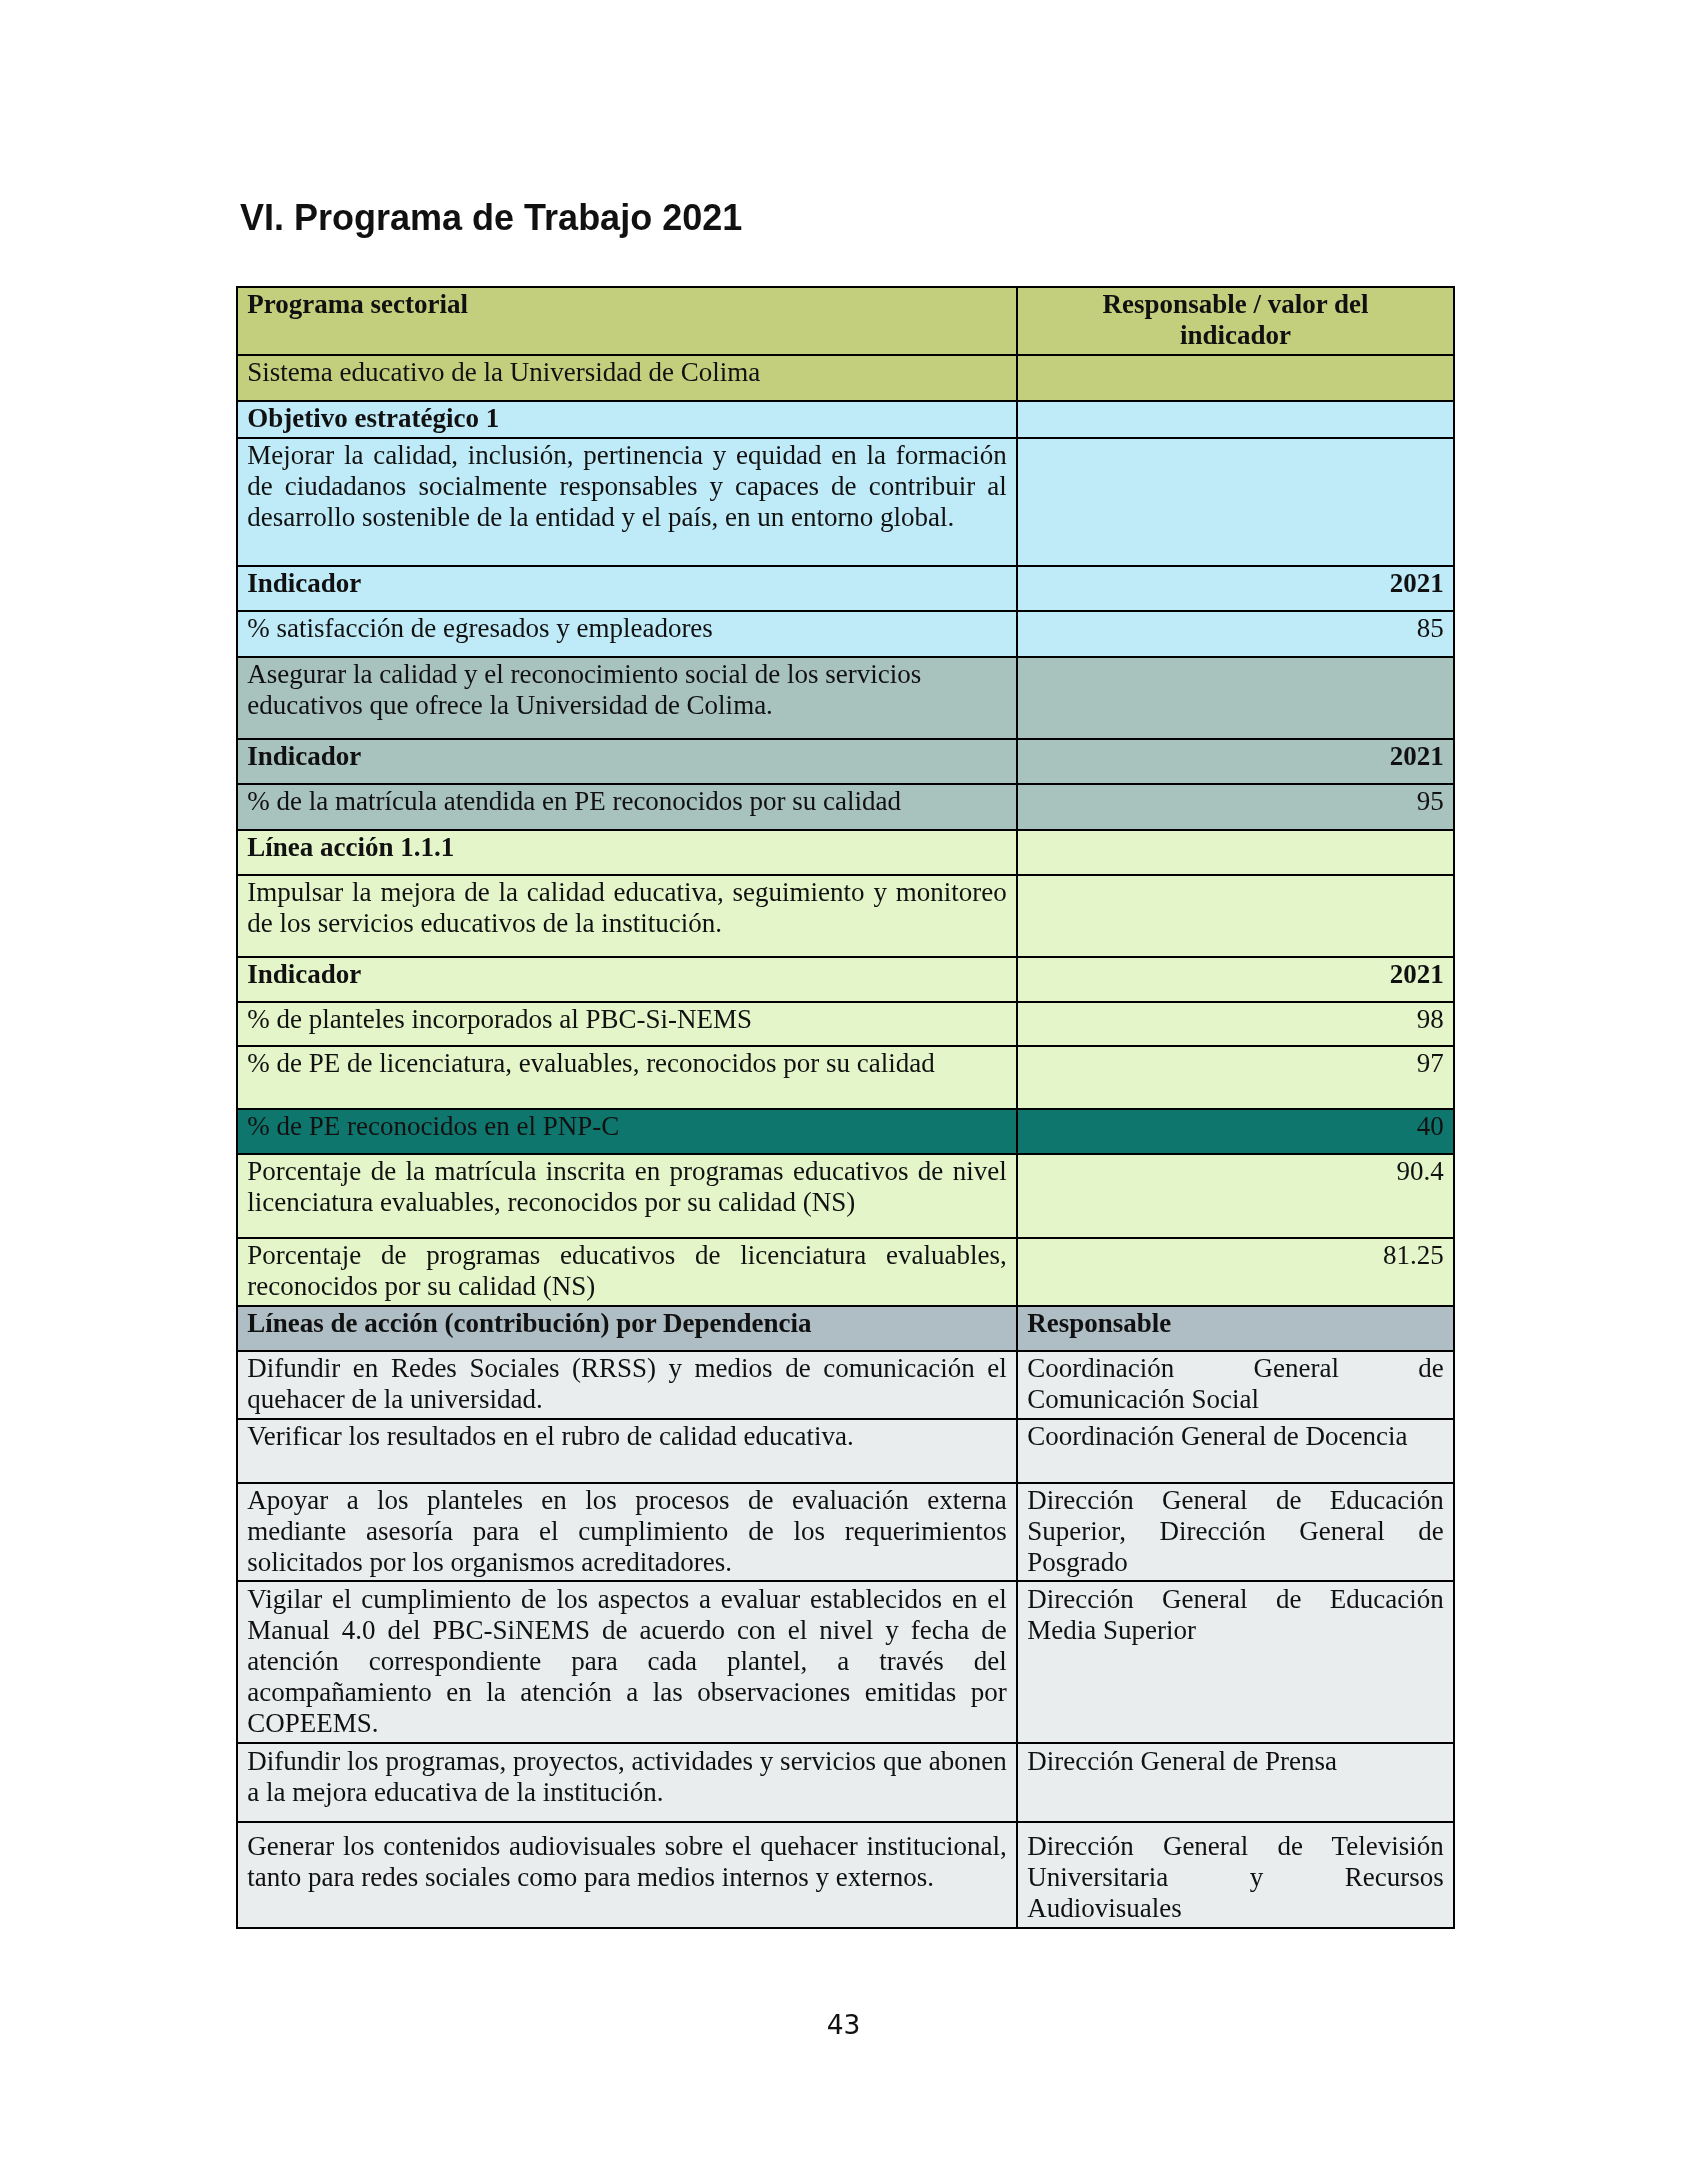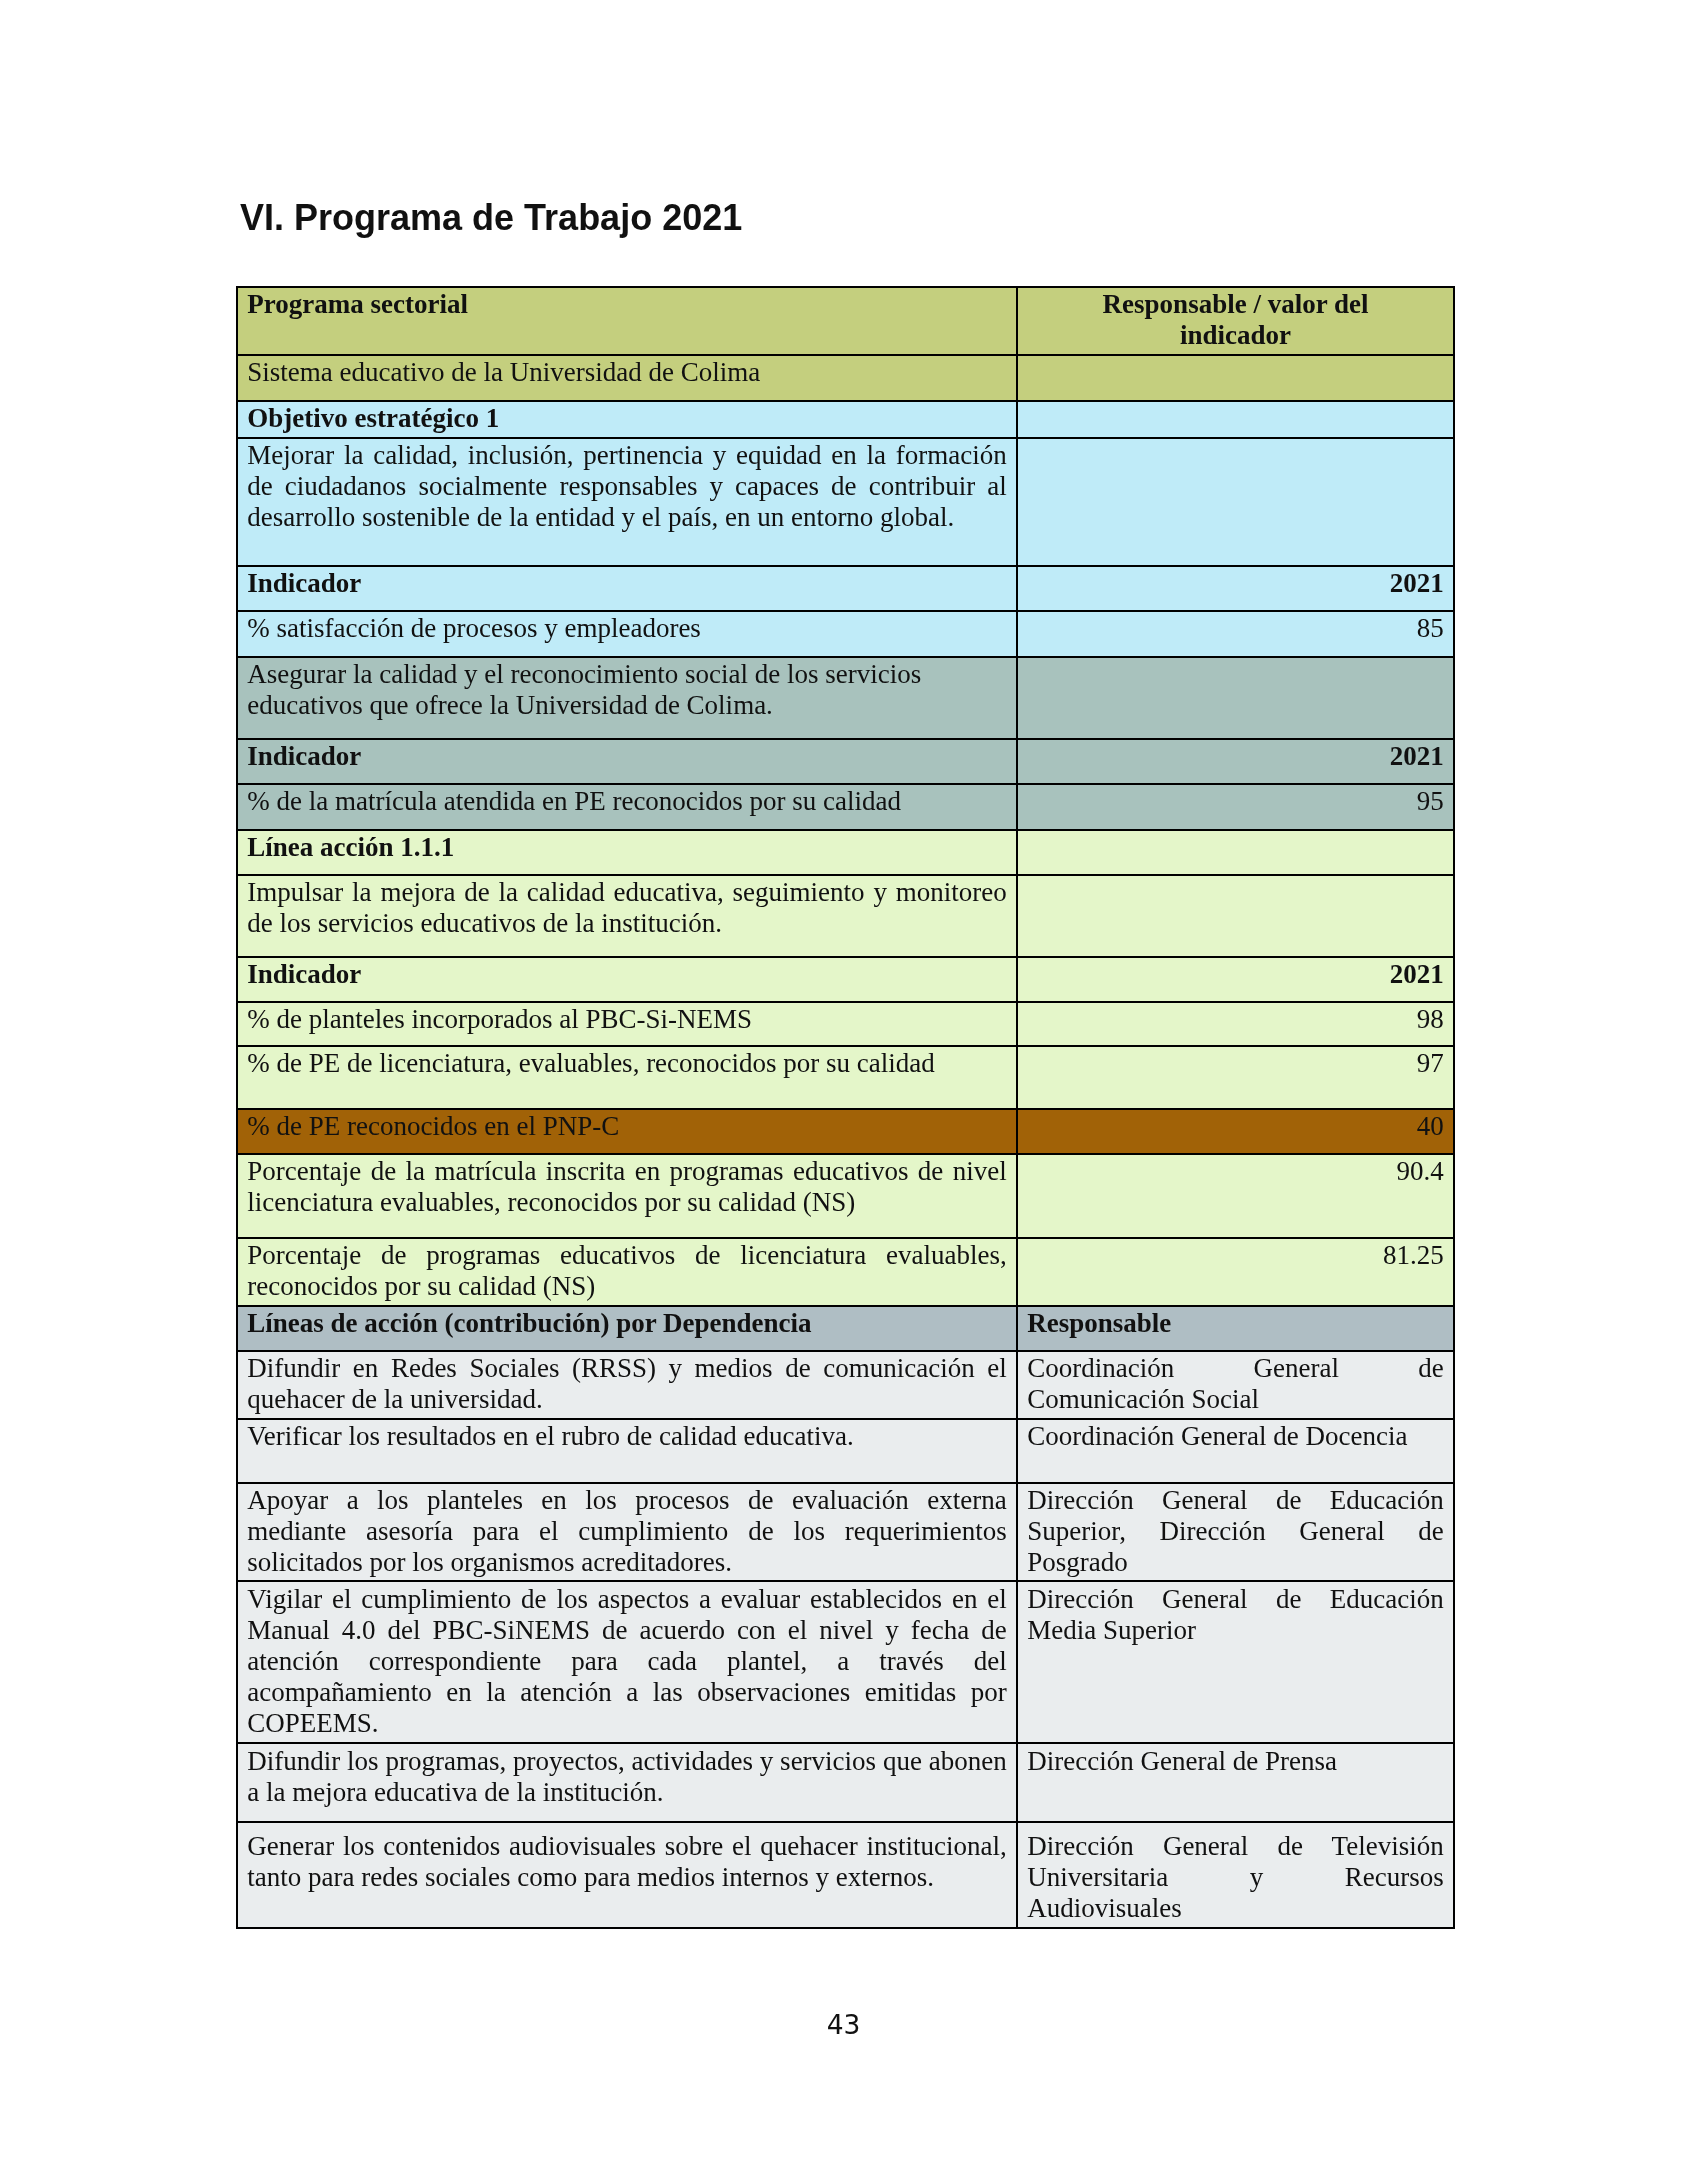--- a/index.html
+++ b/index.html
@@ -14,21 +14,21 @@
   col.c1 { width: 780px; }
   col.c2 { width: 437px; }
   .b { font-weight: bold; }
   .just { text-align: justify; text-align-last: left; }
   .r { text-align: right; }
   .ctr { text-align: center; }
   .olive { background: #c4cf7e; }
   .cyan { background: #bfebf8; }
   .teal { background: #a8c2bd; }
   .lime { background: #e4f6c9; }
-  .pale { background: #a16207; }
+  .pale { background: #0f766e; }
   .slate { background: #afbec4; }
   .grey { background: #eaedee; }
   .just-r { text-align: justify; text-align-last: left; }
   .pagenum { position: absolute; left: 0; width: 1687px; top: 2009px; text-align: center;
              font-family: "DejaVu Sans", sans-serif; font-size: 26.5px; }
 </style>
 </head>
 <body>
 
 <h1 class="title">VI. Programa de Trabajo 2021</h1>
@@ -55,21 +55,21 @@
     </tr>
     <tr class="cyan" style="height:128px">
       <td class="just">Mejorar la calidad, inclusión, pertinencia y equidad en la formación de ciudadanos socialmente responsables y capaces de contribuir al desarrollo sostenible de la entidad y el país, en un entorno global.</td>
       <td></td>
     </tr>
     <tr class="cyan" style="height:45px">
       <td class="b">Indicador</td>
       <td class="b r">2021</td>
     </tr>
     <tr class="cyan" style="height:46px">
-      <td>% satisfacción de procesos y empleadores</td>
+      <td>% satisfacción de egresados y empleadores</td>
       <td class="r">85</td>
     </tr>
 
     <tr class="teal" style="height:82px">
       <td>Asegurar la calidad y el reconocimiento social de los servicios educativos que ofrece la Universidad de Colima.</td>
       <td></td>
     </tr>
     <tr class="teal" style="height:45px">
       <td class="b">Indicador</td>
       <td class="b r">2021</td>

